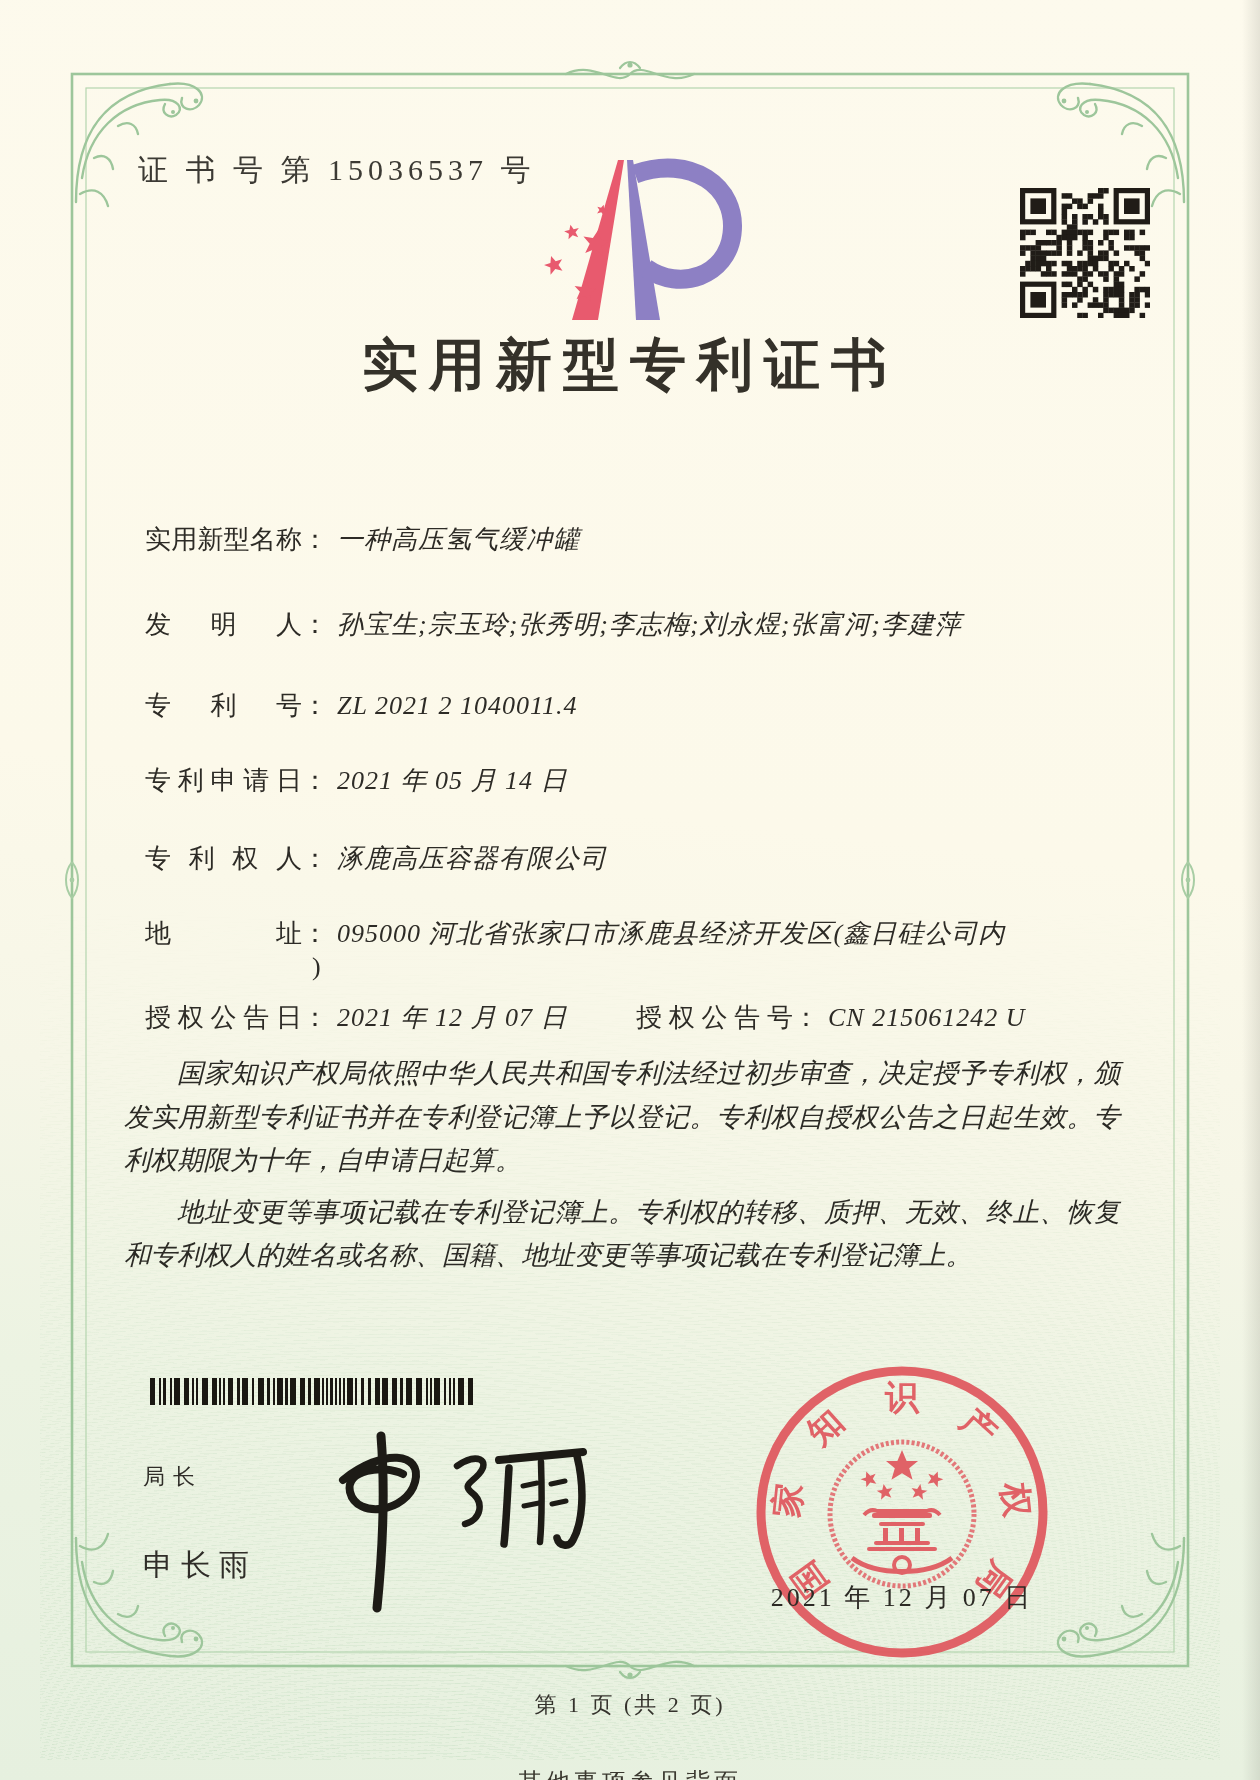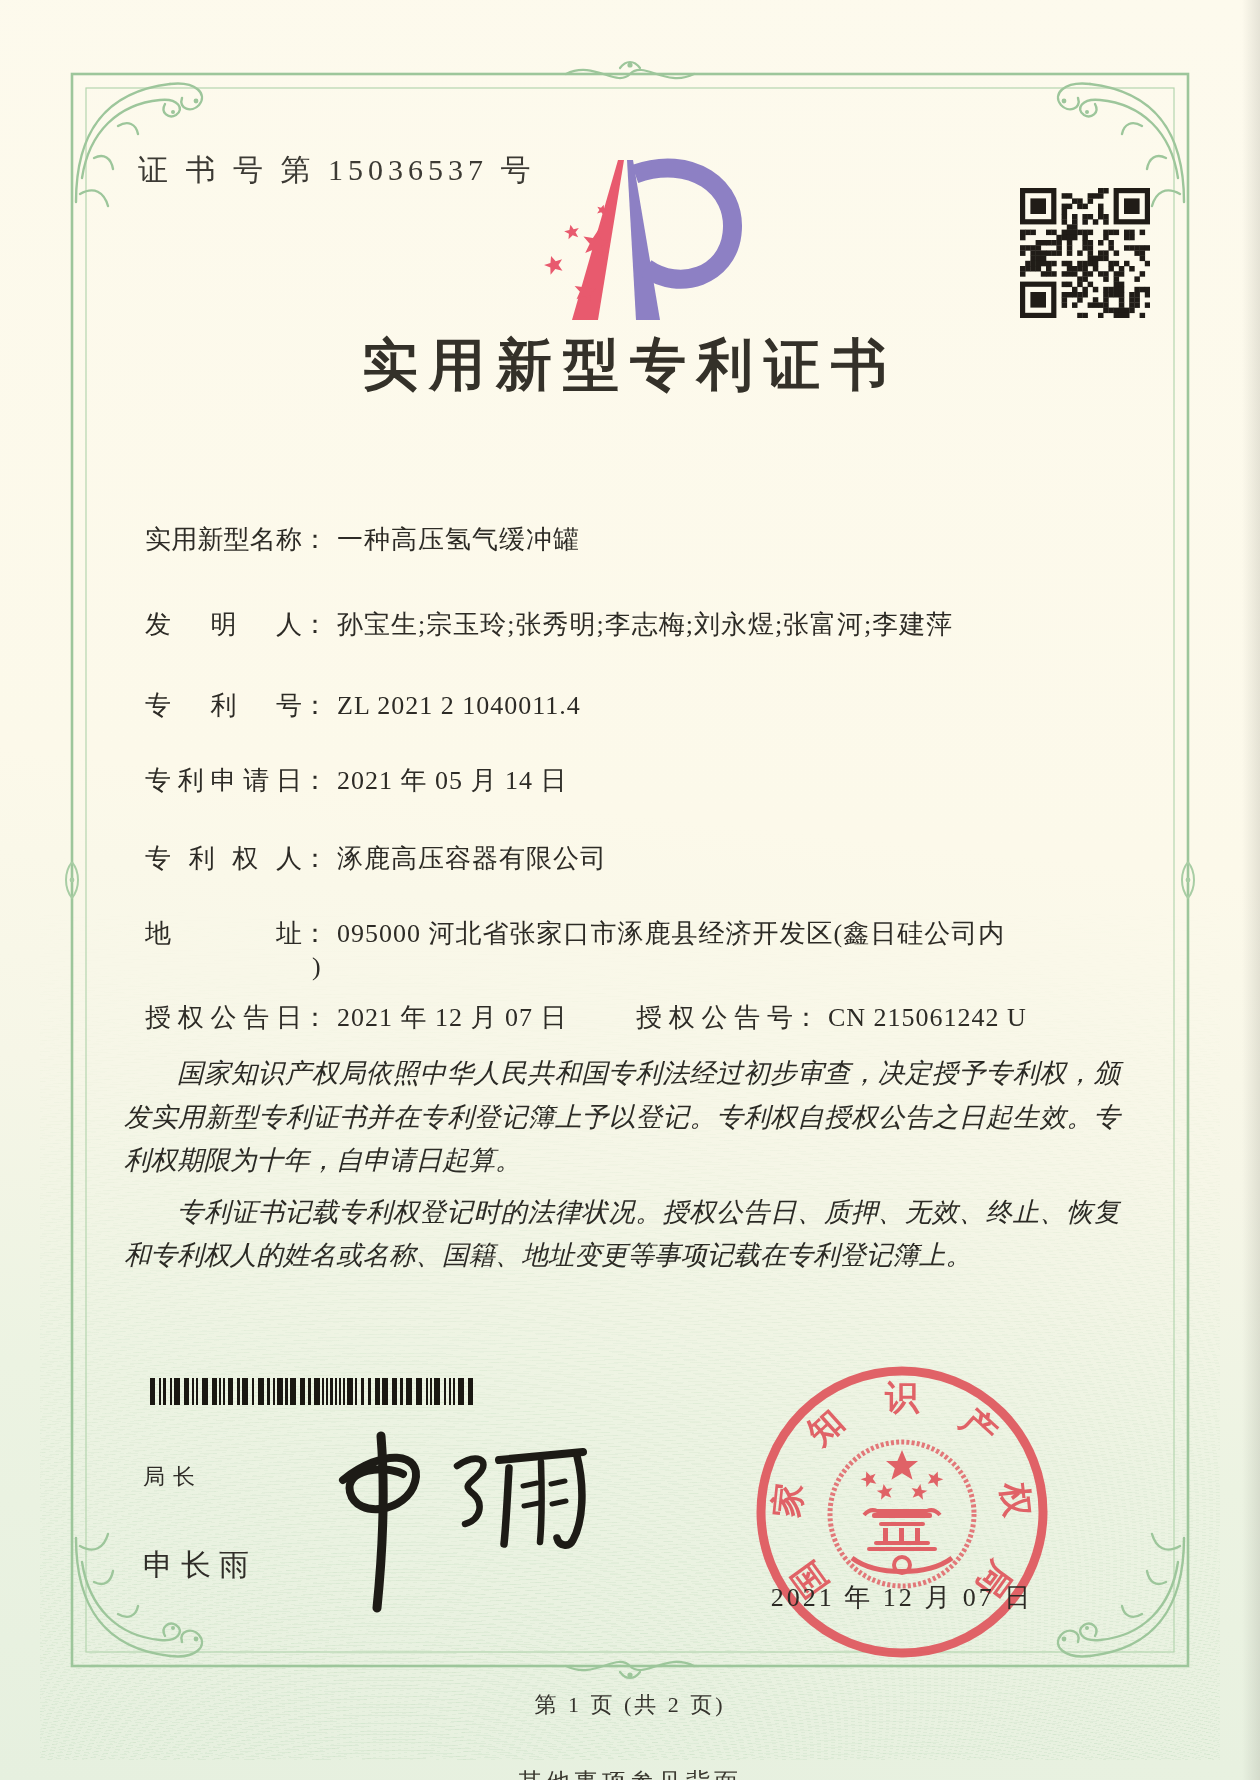--- a/index.html
+++ b/index.html
@@ -22,21 +22,21 @@
 
   .logo-svg{position:absolute;left:538px;top:150px;}
   .qr-svg{position:absolute;left:1020px;top:188px;}
 
   .title{position:absolute;left:0;top:328px;width:100%;text-align:center;
     font-size:56px;font-weight:700;letter-spacing:11px;color:#343129;font-family:Liberation Serif, serif;}
 
   .frow{position:absolute;left:145px;width:990px;font-size:26px;color:#2d2b26;white-space:nowrap;}
   .flabel{display:inline-block;width:157px;text-align:justify;text-align-last:justify;vertical-align:bottom;}
   .fcolon{display:inline-block;margin-right:9px;}
-  .fvalue{letter-spacing:1px;}
+  .fvalue{letter-spacing:1px;font-style:italic;}
   .grant2{position:absolute;left:491px;top:0;white-space:nowrap;}
 
   .addr-cont{position:absolute;left:312px;top:952px;font-size:26px;}
 
   .paras{position:absolute;left:116px;top:1044px;width:1012px;font-size:26.5px;line-height:43.5px;
     text-align:justify;color:#2b2a25;}
   .paras p{margin:8px;text-indent:2em;font-style:italic;}
 
   .barcode-svg{position:absolute;left:150px;top:1378px;}
 
@@ -354,21 +354,21 @@
 
 <div class="frow" style="top:1000px">
   <span class="flabel">授权公告日</span><span class="fcolon">：</span><span class="fvalue">2021 年 12 月 07 日</span>
   <span class="grant2">
     <span class="flabel">授权公告号</span><span class="fcolon">：</span><span class="fvalue">CN 215061242 U</span>
   </span>
 </div>
 
 <div class="paras">
   <p>国家知识产权局依照中华人民共和国专利法经过初步审查，决定授予专利权，颁发实用新型专利证书并在专利登记簿上予以登记。专利权自授权公告之日起生效。专利权期限为十年，自申请日起算。</p>
-  <p>专利证书记载专利权登记时的法律状况。授权公告日、质押、无效、终止、恢复和专利权人的姓名或名称、国籍、地址变更等事项记载在专利登记簿上。</p>
+  <p>地址变更等事项记载在专利登记簿上。专利权的转移、质押、无效、终止、恢复和专利权人的姓名或名称、国籍、地址变更等事项记载在专利登记簿上。</p>
 </div>
 
 <svg class="barcode-svg" id="barcode" width="324" height="27" viewBox="0 0 324 27">
     <rect x="0" y="0" width="5" height="27" fill="#1a1712"></rect>
     <rect x="9" y="0" width="2" height="27" fill="#1a1712"></rect>
     <rect x="13" y="0" width="3" height="27" fill="#1a1712"></rect>
     <rect x="20" y="0" width="2" height="27" fill="#1a1712"></rect>
     <rect x="24" y="0" width="6" height="27" fill="#1a1712"></rect>
     <rect x="34" y="0" width="5" height="27" fill="#1a1712"></rect>
     <rect x="42" y="0" width="2" height="27" fill="#1a1712"></rect>

